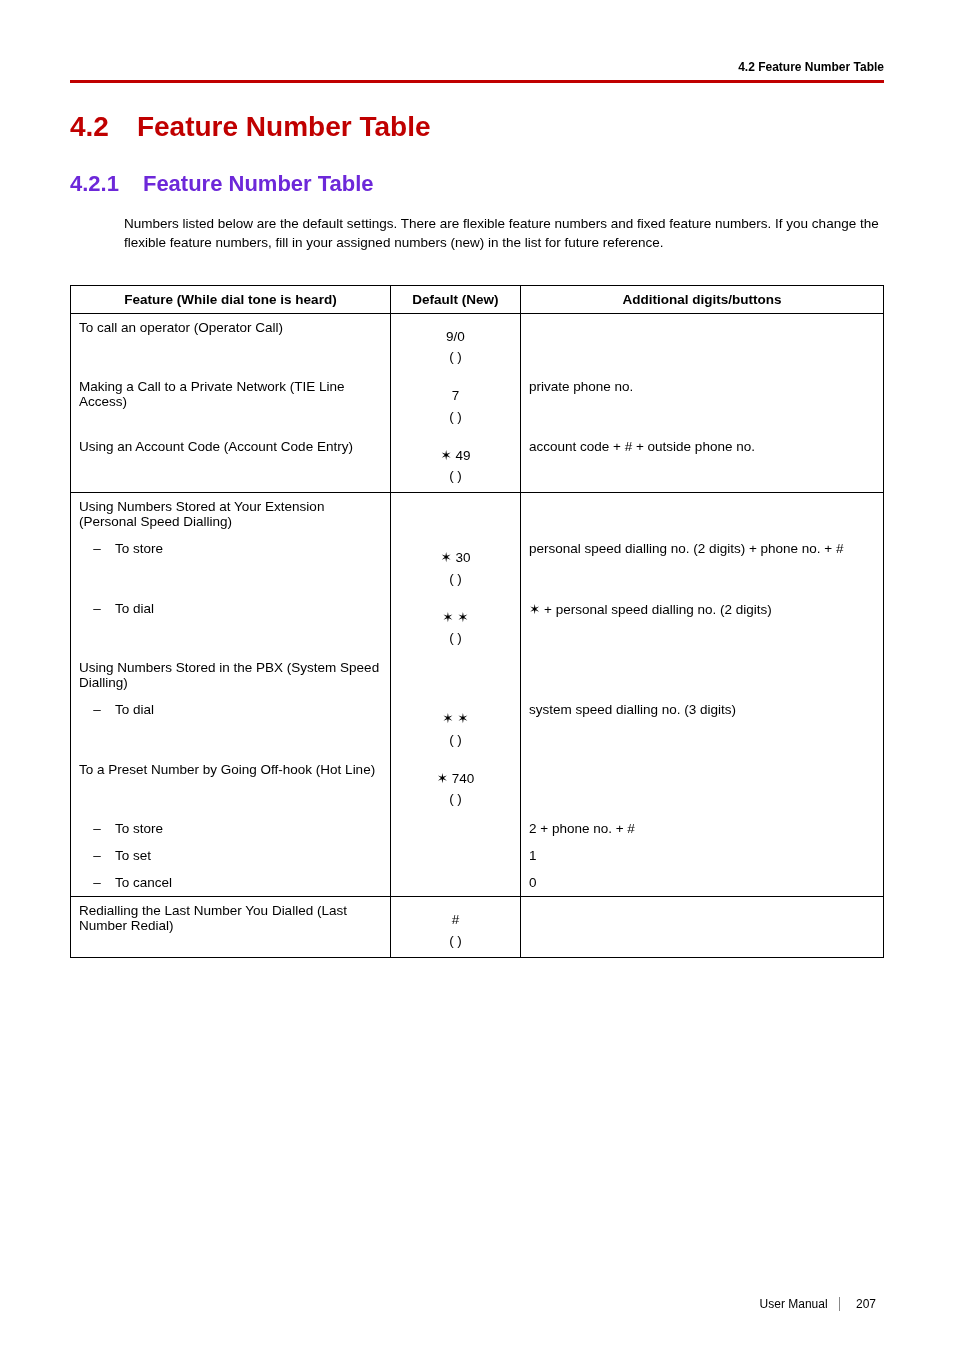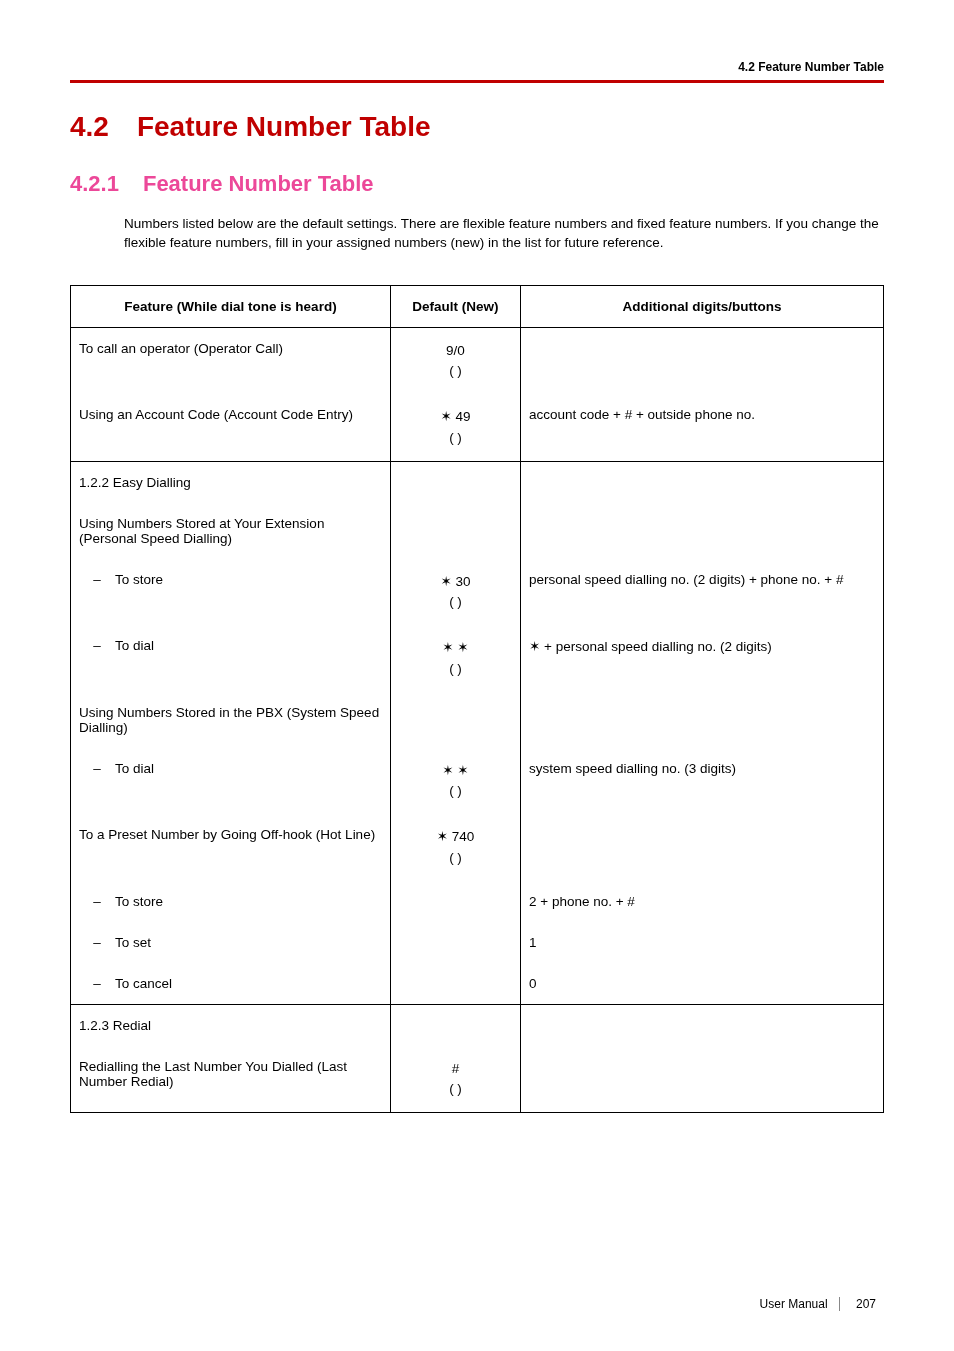--- a/index.html
+++ b/index.html
@@ -27,63 +27,63 @@
   .section-title {
     font-size: 28px;
     font-weight: bold;
     color: #c00000;
     margin-bottom: 28px;
   }
   .section-title .numspan { margin-right: 28px; }
   .subsection-title {
     font-size: 22px;
     font-weight: bold;
-    color: #ec4899;
+    color: #6d28d9;
     margin-bottom: 18px;
   }
   .subsection-title .numspan { margin-right: 24px; }
   .intro {
     font-size: 13.5px;
     line-height: 1.4;
     margin-left: 54px;
     margin-bottom: 32px;
   }
   table {
     border-collapse: collapse;
     width: 100%;
     font-size: 13.5px;
     table-layout: fixed;
   }
   col.c-feature { width: 320px; }
   col.c-default { width: 130px; }
   col.c-additional { }
   th, td {
     border: 1px solid #000;
-    padding: 13px 8px;
+    padding: 6px 8px;
     vertical-align: top;
     text-align: left;
   }
   th {
     font-weight: bold;
     text-align: center;
     vertical-align: middle;
   }
   .feature-indent {
     display: flex;
   }
   .feature-indent .dash {
     width: 36px;
     flex: 0 0 36px;
     text-align: center;
   }
   .default-cell {
     text-align: center;
     line-height: 1.5;
   }
-  .default-value { display: block; }
+  .default-value { display: block; margin-top: 7px; }
   .paren-line { display: block; }
   .no-bottom td { border-bottom: none; }
   .no-top td { border-top: none; }
   .no-tb td { border-top: none; border-bottom: none; }
   .footer {
     position: absolute;
     bottom: 40px;
     right: 70px;
     font-size: 12px;
   }
@@ -124,33 +124,36 @@
   </thead>
   <tbody id="tbody">
       <tr class="no-tb">
         <td>To call an operator (Operator Call)</td>
         <td class="default-cell">
           <span class="default-value">9/0</span>
           <span class="paren-line">(          )</span>
         </td>
         <td></td>
       </tr>
+      <tr class="no-tb">
+        <td>Making a Call to a Private Network (TIE Line Access)</td>
+        <td class="default-cell">
+          <span class="default-value">7</span>
+          <span class="paren-line">(          )</span>
+        </td>
+        <td>private phone no.</td>
+      </tr>
       <tr class="no-top">
         <td>Using an Account Code (Account Code Entry)</td>
         <td class="default-cell">
           <span class="default-value">✶ 49</span>
           <span class="paren-line">(          )</span>
         </td>
         <td>account code + # + outside phone no.</td>
       </tr>
-      <tr class="no-bottom">
-        <td>1.2.2 Easy Dialling</td>
-        <td class="default-cell"></td>
-        <td></td>
-      </tr>
       <tr class="no-tb">
         <td>Using Numbers Stored at Your Extension (Personal Speed Dialling)</td>
         <td class="default-cell"></td>
         <td></td>
       </tr>
       <tr class="no-tb">
         <td>
           <div class="feature-indent">
             <span class="dash">–</span>
             <span>To store</span>
@@ -223,25 +226,20 @@
       </tr>
       <tr class="no-top">
         <td>
           <div class="feature-indent">
             <span class="dash">–</span>
             <span>To cancel</span>
           </div>
         </td>
         <td class="default-cell"></td>
         <td>0</td>
-      </tr>
-      <tr class="no-bottom">
-        <td>1.2.3 Redial</td>
-        <td class="default-cell"></td>
-        <td></td>
       </tr>
       <tr class="no-top">
         <td>Redialling the Last Number You Dialled (Last Number Redial)</td>
         <td class="default-cell">
           <span class="default-value">#</span>
           <span class="paren-line">(          )</span>
         </td>
         <td></td>
       </tr>
     </tbody>

